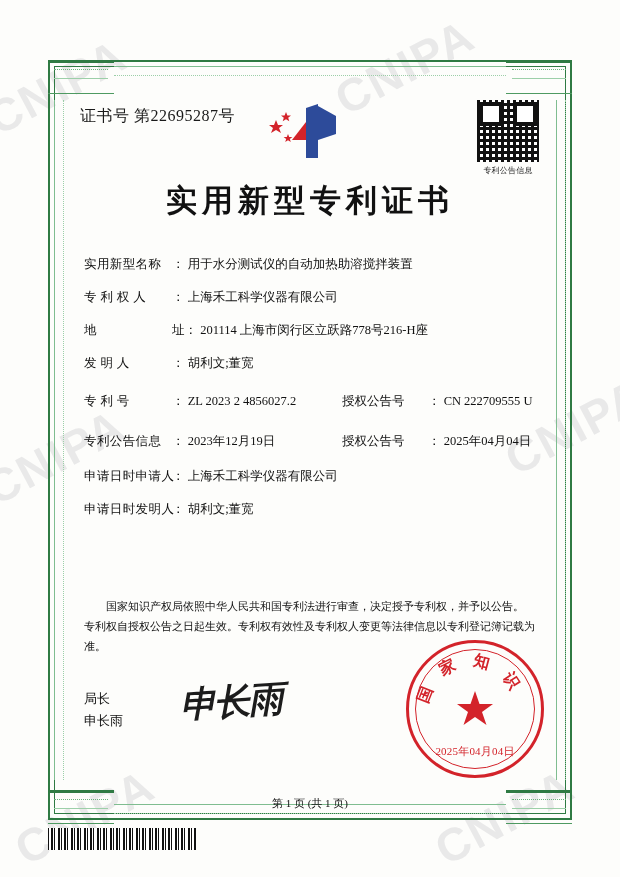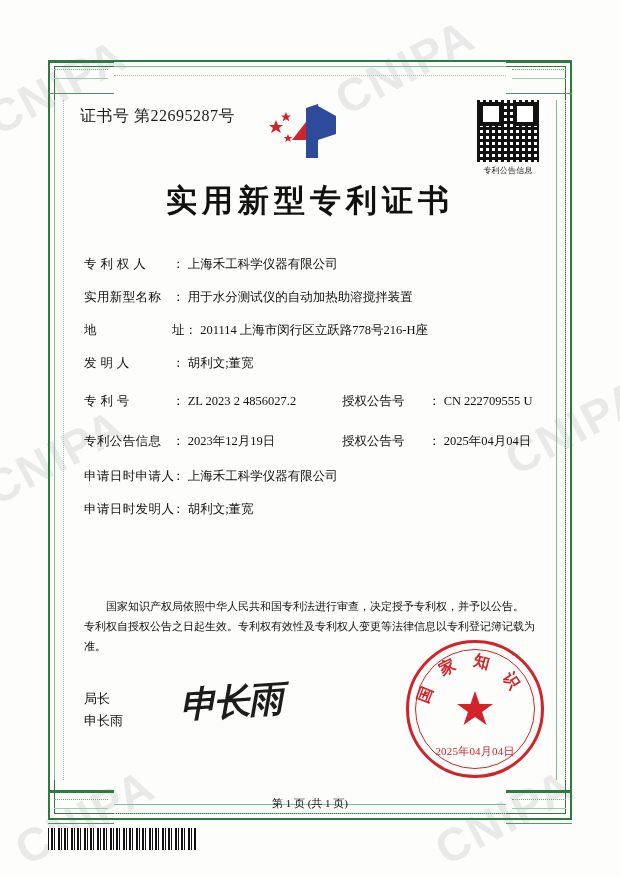--- a/index.html
+++ b/index.html
@@ -326,27 +326,27 @@
   <div class="qr-wrap">
     <div class="qr"></div>
     <div class="qr-label">专利公告信息</div>
   </div>
 
   <div class="title">实用新型专利证书</div>
 
   <div class="fields">
 
     <div class="row">
+      <span class="lbl">实用新型名称</span><span>：</span>
+      <span class="val">用于水分测试仪的自动加热助溶搅拌装置</span>
+    </div>
+
+    <div class="row">
       <span class="lbl">专 利 权 人</span><span>：</span>
       <span class="val">上海禾工科学仪器有限公司</span>
-    </div>
-
-    <div class="row">
-      <span class="lbl">实用新型名称</span><span>：</span>
-      <span class="val">用于水分测试仪的自动加热助溶搅拌装置</span>
     </div>
 
     <div class="row">
       <span class="lbl-sp">地</span><span>址：</span>
       <span class="val">201114 上海市闵行区立跃路778号216-H座</span>
     </div>
 
     <div class="row">
       <span class="lbl">发 明 人</span><span>：</span>
       <span class="val">胡利文;董宽</span>

